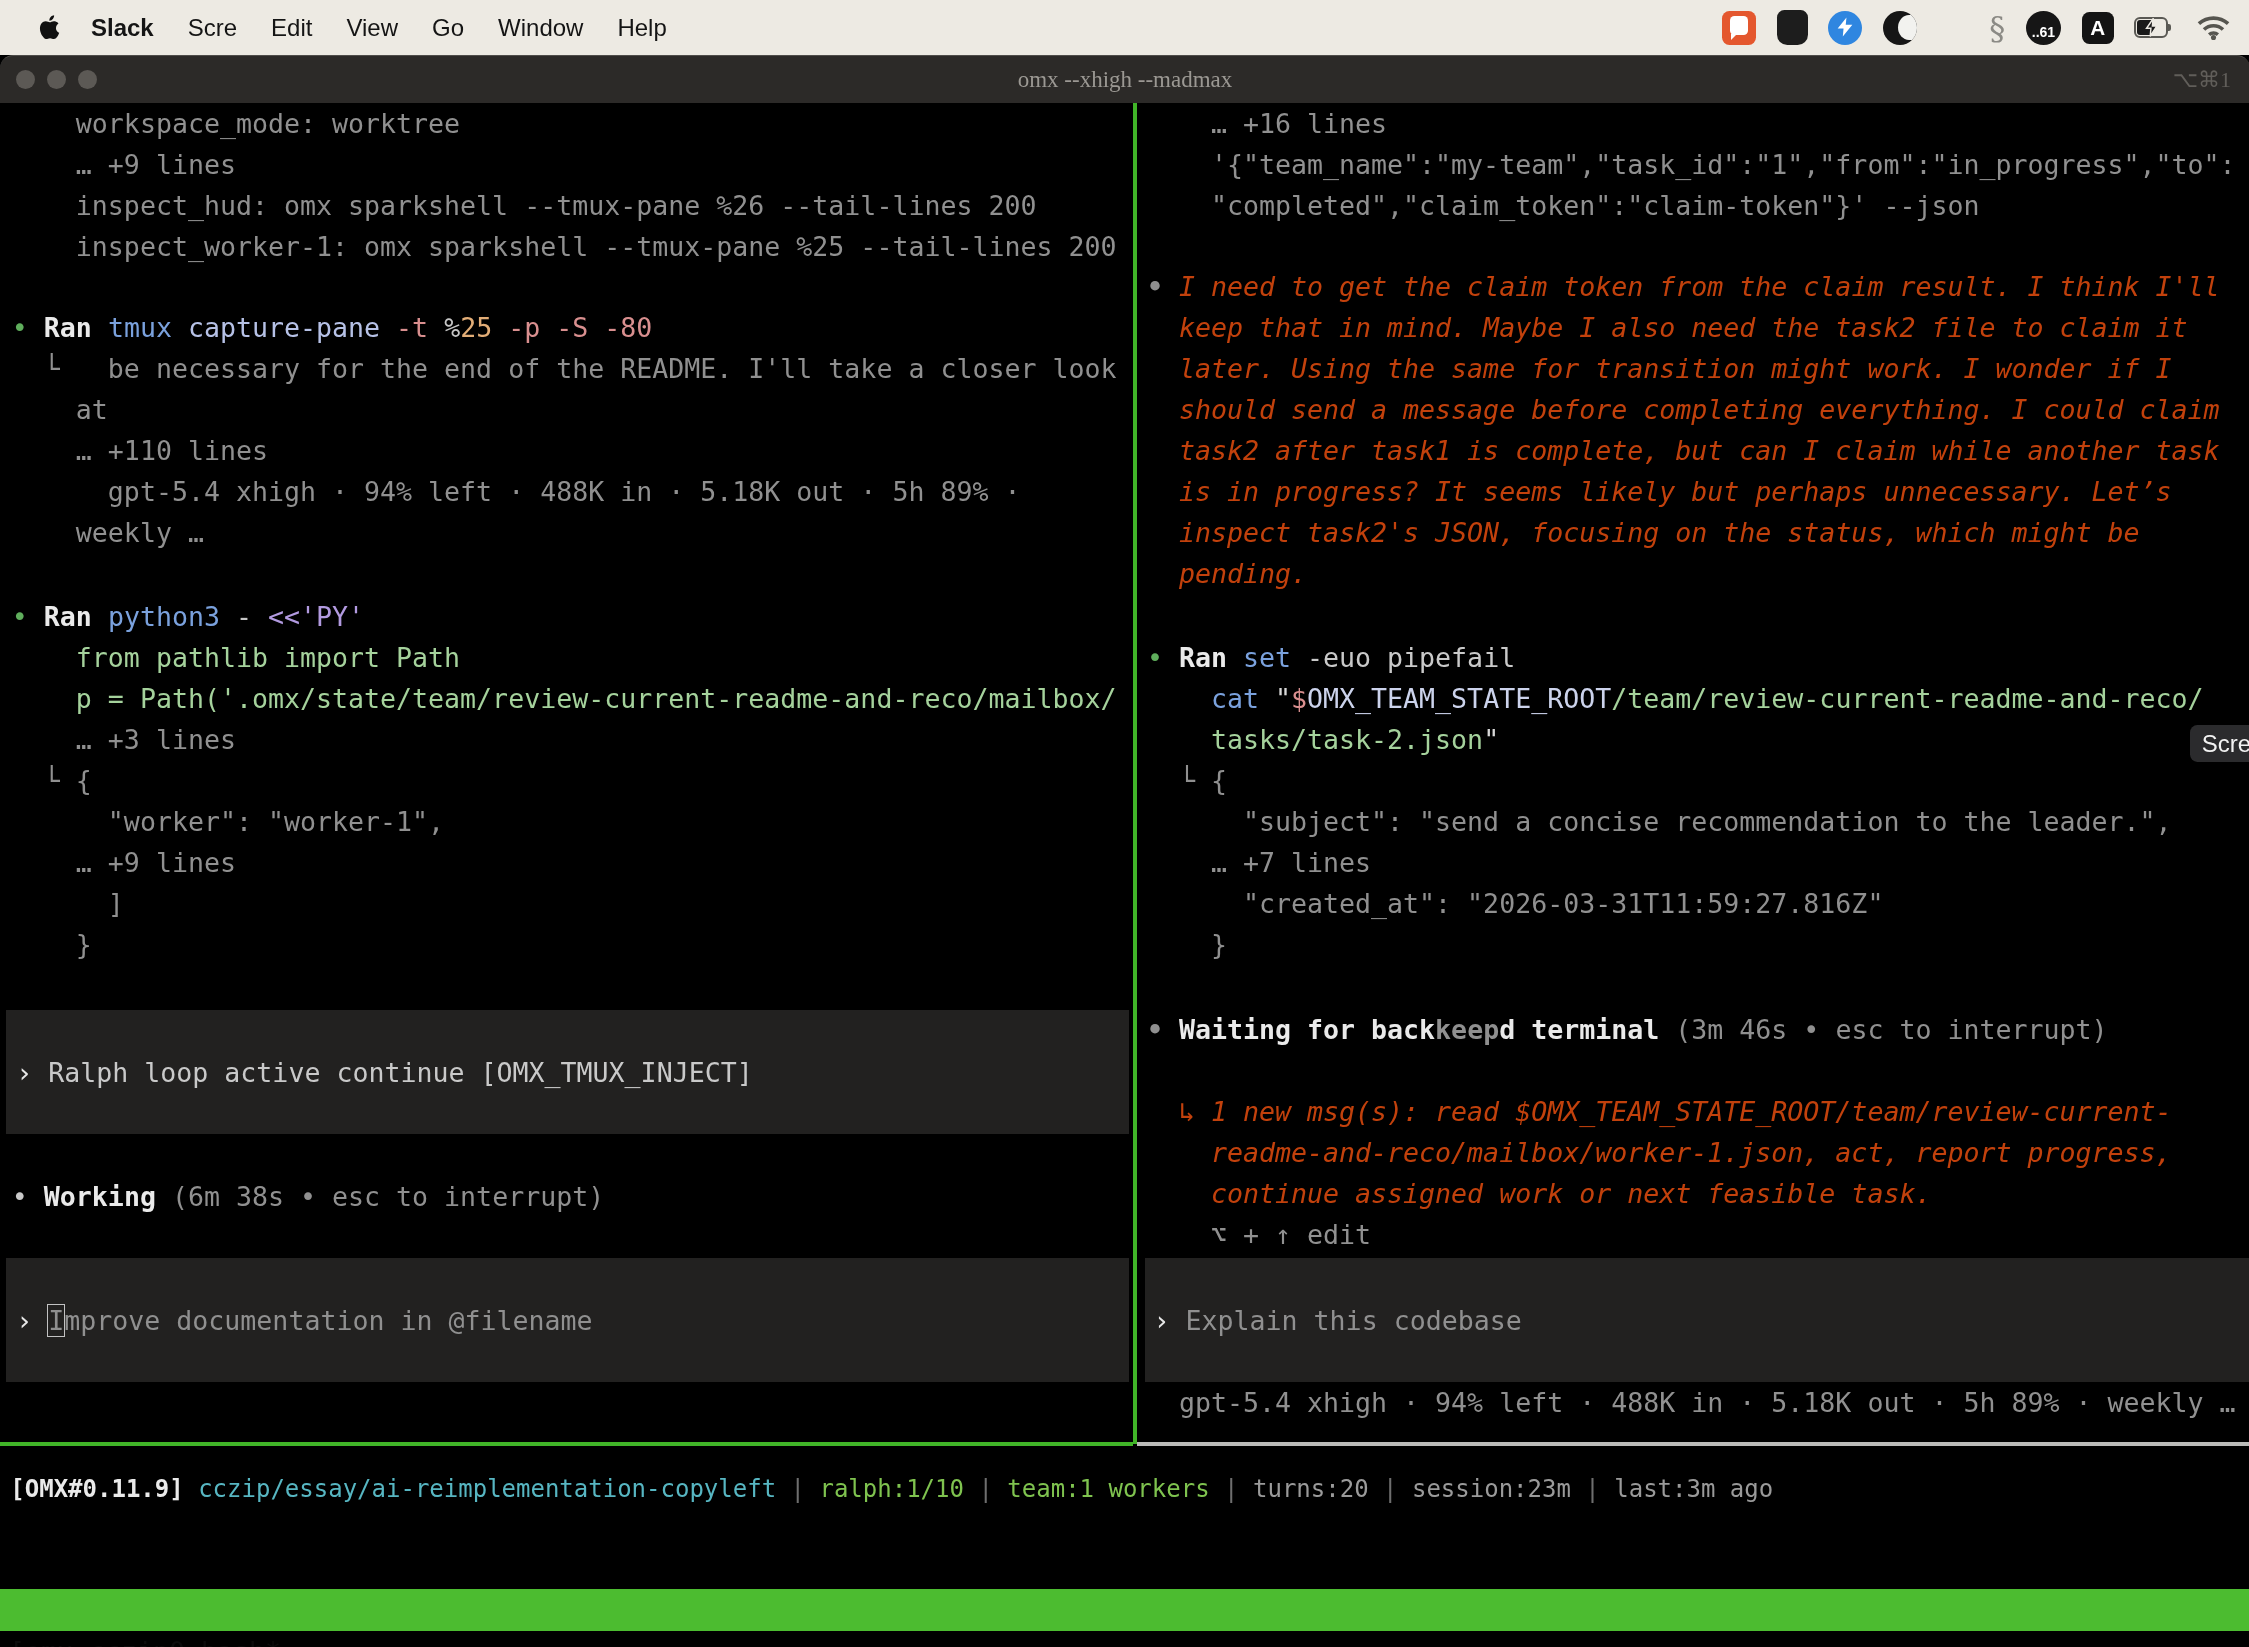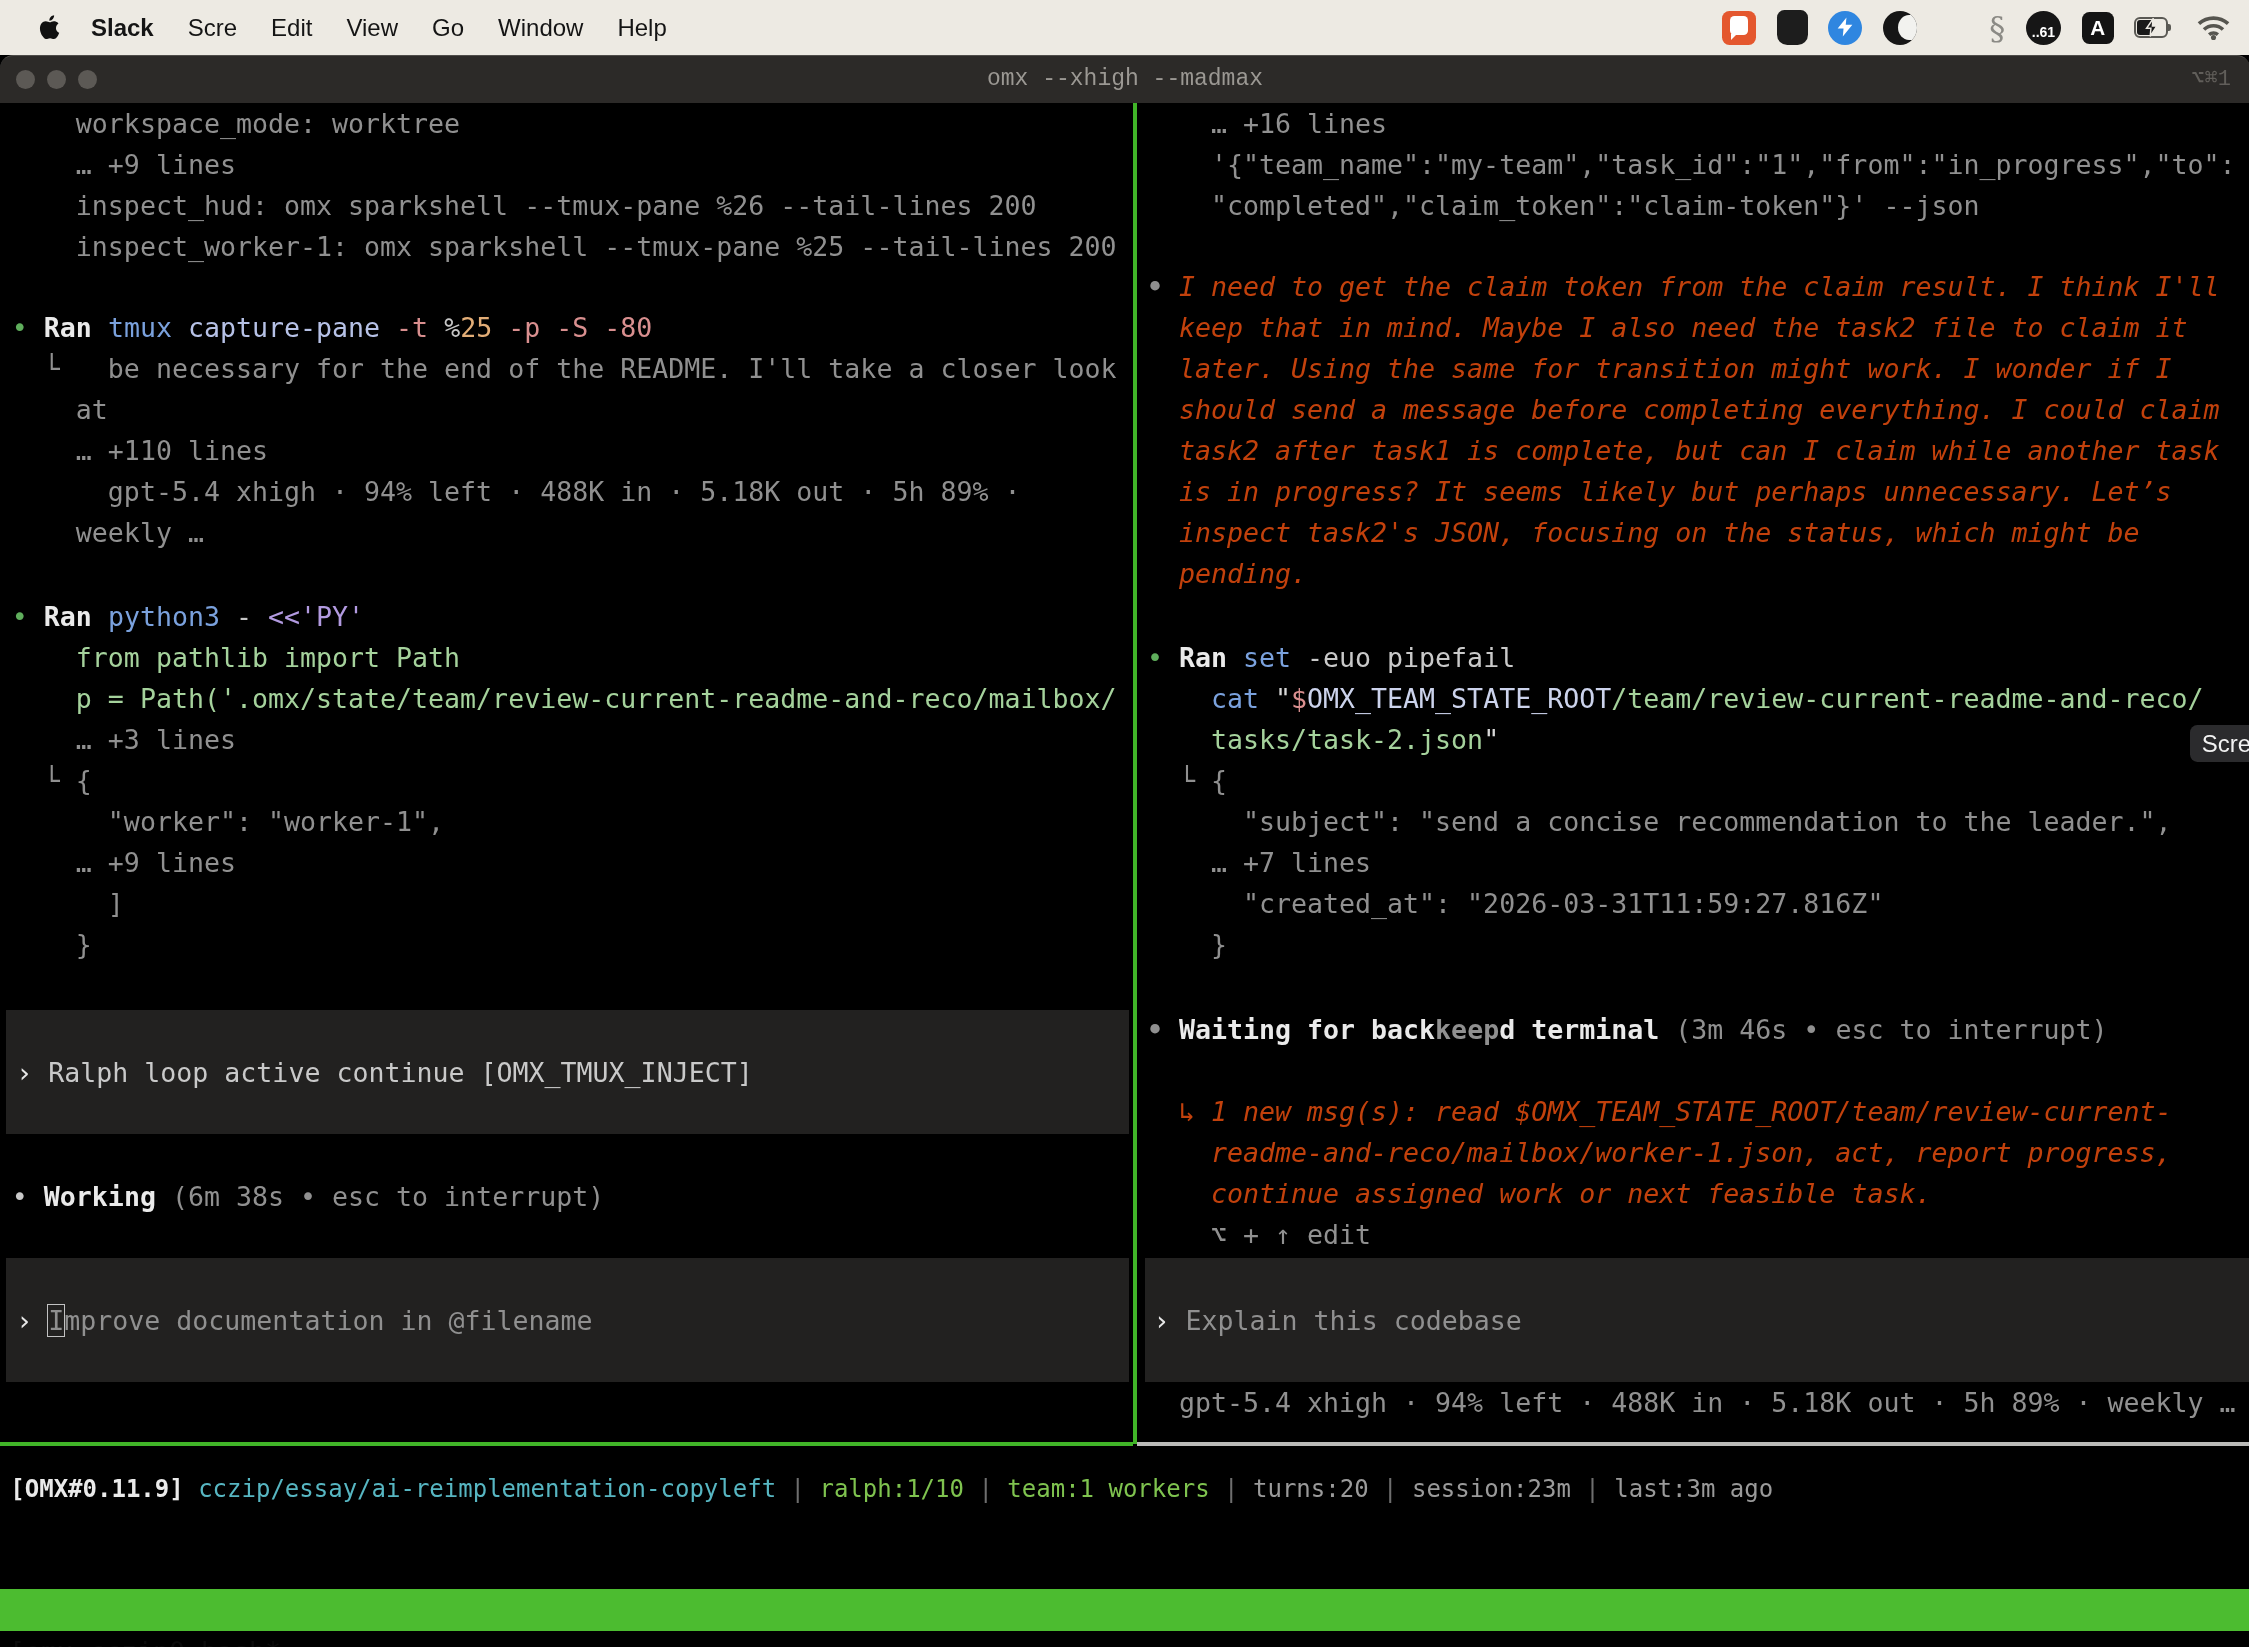--- a/index.html
+++ b/index.html
@@ -38,21 +38,21 @@
         display:flex;align-items:center;justify-content:center;}
   .ic-batt{position:relative;width:41px;height:20.7px;}
   .ic-batt .case{position:absolute;left:0;top:0;width:34px;height:20.7px;border:2.2px solid #5a5954;border-radius:5.9px;box-sizing:border-box;background:#edeae3;}
   .ic-batt .fill{position:absolute;left:3px;top:3px;width:14.8px;height:14.8px;background:#1a1a1a;border-radius:3px 0 0 3px;}
   .ic-batt .nub{position:absolute;right:4.4px;top:6.6px;width:3.7px;height:7.4px;background:#5a5954;border-radius:0 2.2px 2.2px 0;}
   .ic-batt svg{position:absolute;left:10.3px;top:0.7px;}
 
   
   .titlebar{position:absolute;top:55px;left:0;width:2250px;height:49px;background:#2c2a28;
             border-radius:13.3px 13.3px 0 0;border-top:1.5px solid #4f4d4a;box-sizing:border-box;
-            font-family:Liberation Mono, monospace;}
+            font-family:Liberation Serif, serif;}
   .lights{position:absolute;left:16px;top:14px;display:flex;gap:11.8px;}
   .light{width:19px;height:19px;border-radius:50%;background:#5c5955;}
   .wtitle{position:absolute;left:0;right:0;top:0;height:47px;line-height:47px;text-align:center;
           color:#9b9893;font-size:23px;}
   .wshortcut{position:absolute;right:19px;top:0;height:47px;line-height:47px;color:#615e5a;font-size:22px;}
 
   
   .term{position:absolute;top:103px;left:0;width:2250px;height:1544px;background:#000;}
   .pane{position:absolute;top:0;height:1341px;overflow:hidden;}
   .pane.left{left:0;width:1134px;}

